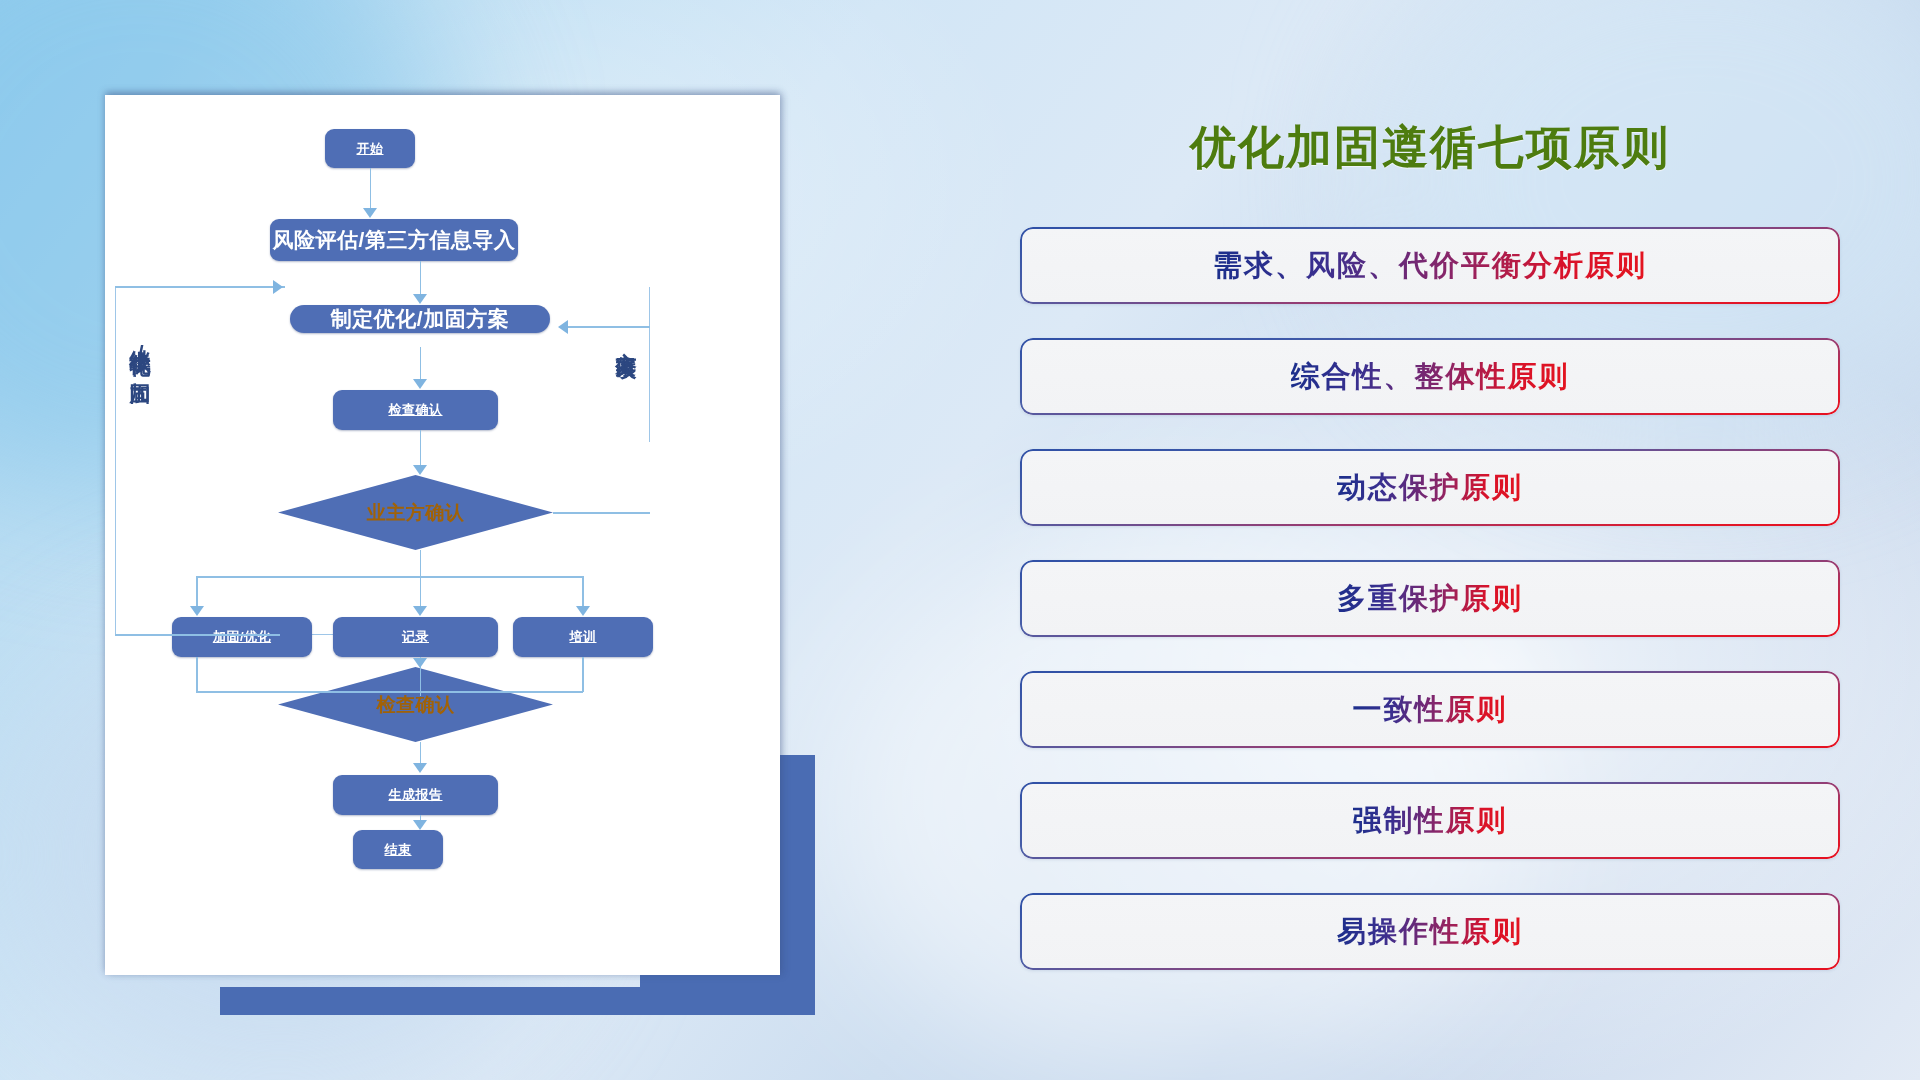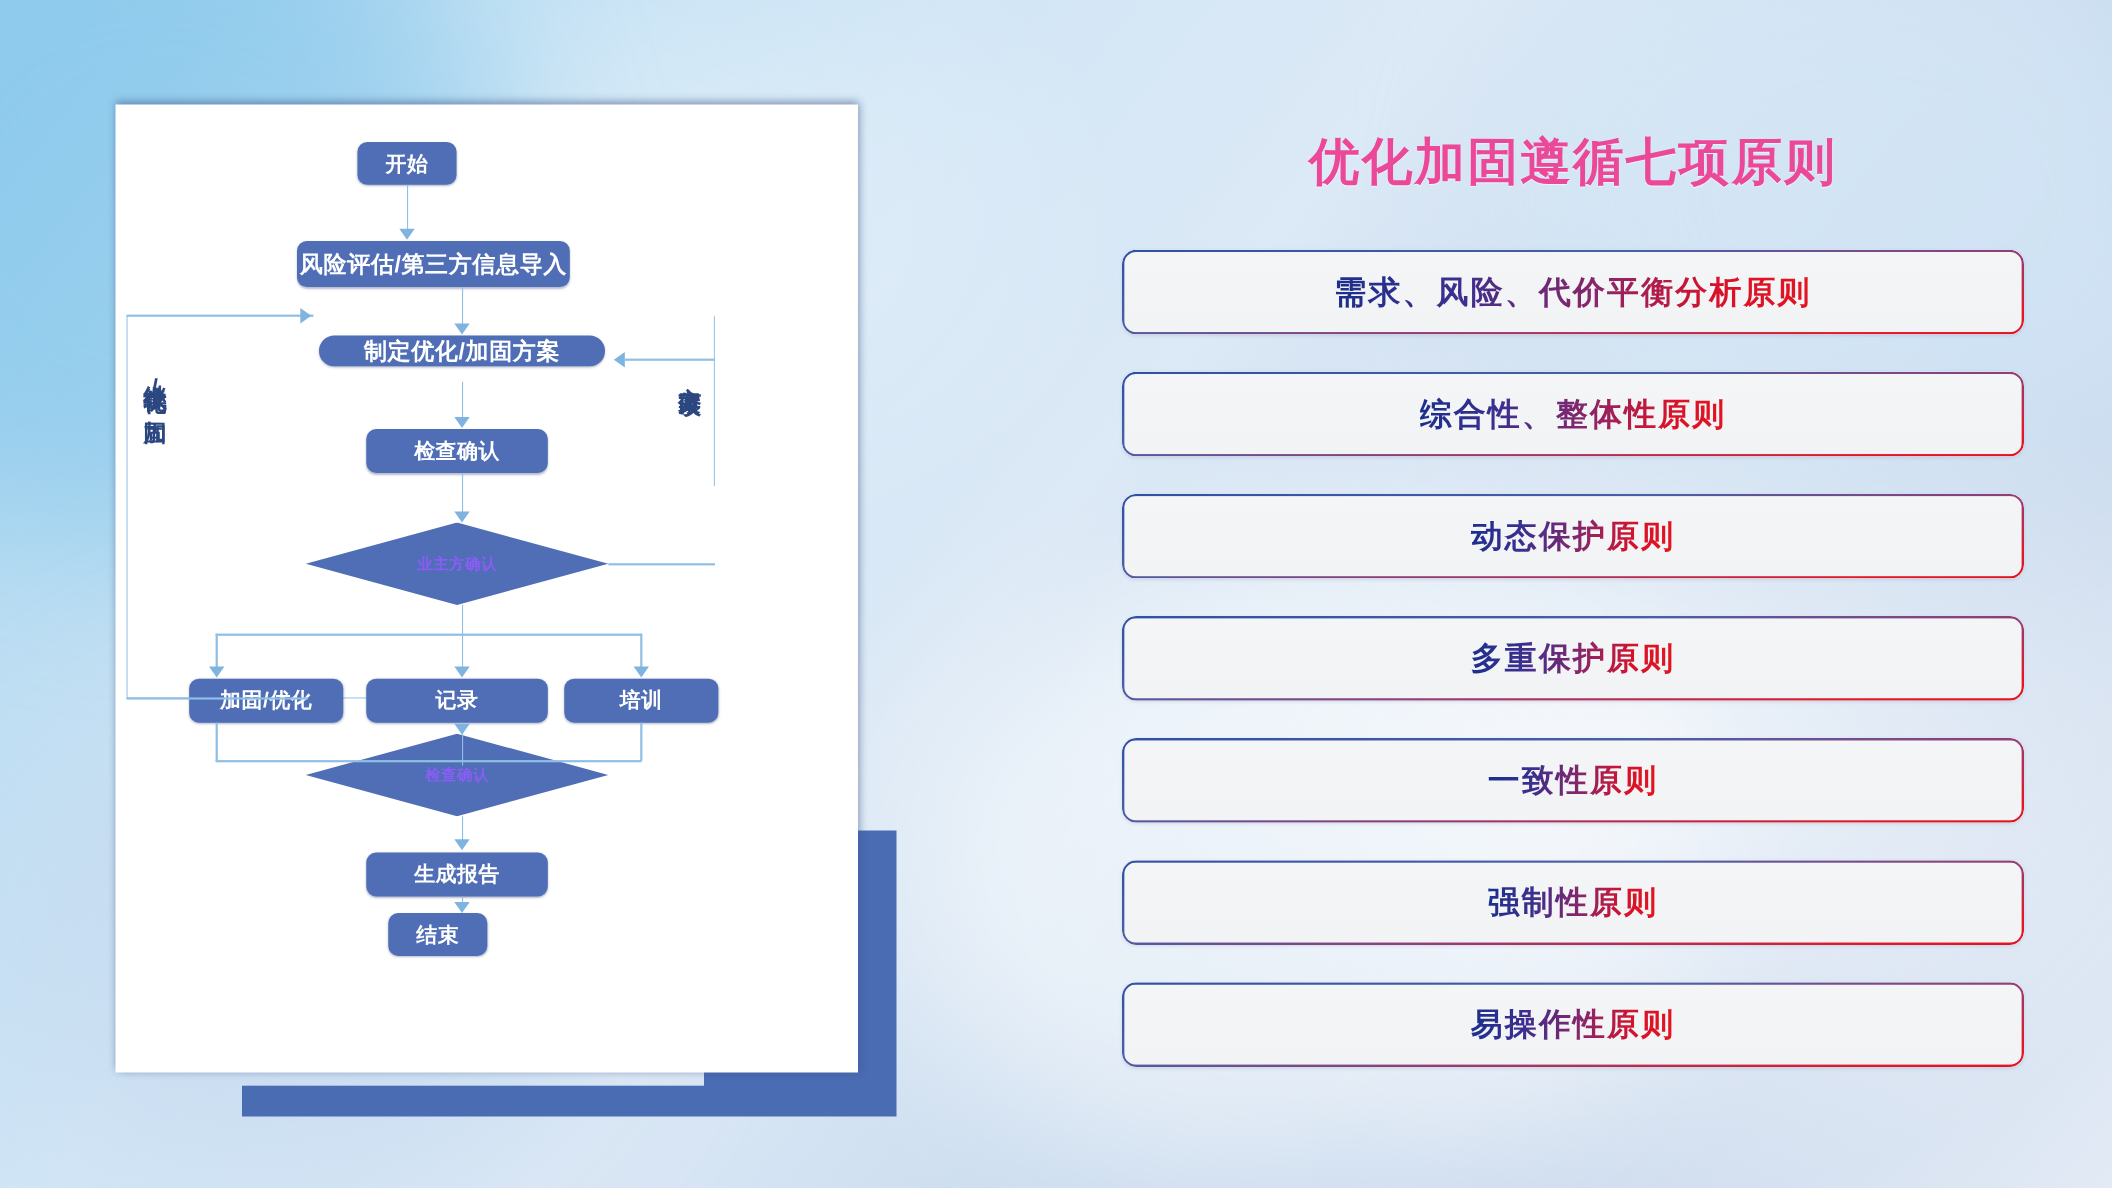--- a/index.html
+++ b/index.html
@@ -55,30 +55,30 @@
     position: absolute;
     background: #4f6eb5;
     border-radius: 9px;
     color: #ffffff;
     display: flex; align-items: center; justify-content: center;
     font-weight: 700;
     letter-spacing: 0.5px;
     box-shadow: 0 1px 2px rgba(40,60,110,0.35);
     white-space: nowrap;
   }
-  .node.sm { font-size: 19px; }
+  .node.sm { font-size: 13px; text-decoration: underline; }
   .node.md { font-size: 21px; }
 
   
   .diamond-wrap { position: absolute; }
   .diamond-wrap svg { display: block; }
   .diamond-label {
     position: absolute; left: 0; top: 0; width: 100%; height: 100%;
     display: flex; align-items: center; justify-content: center;
-    color: #8b5cf6; font-size: 14px; font-weight: 700; letter-spacing: 0.5px;
+    color: #a16207; font-size: 19px; font-weight: 700; letter-spacing: 0.5px;
   }
 
   
   .conn { position: absolute; background: #8fbfe4; }
   .conn.v { width: 1.8px; }
   .conn.h { height: 1.8px; }
   .arrow { position: absolute; width: 0; height: 0; }
   .arrow.down { border-left: 7px solid transparent; border-right: 7px solid transparent; border-top: 10px solid #7fb4e0; }
   .arrow.left { border-top: 7px solid transparent; border-bottom: 7px solid transparent; border-right: 10px solid #7fb4e0; }
   .arrow.right { border-top: 7px solid transparent; border-bottom: 7px solid transparent; border-left: 10px solid #7fb4e0; }
@@ -96,21 +96,21 @@
   }
 
   
   #right-panel {
     position: absolute; left: 1020px; top: 95px; width: 820px; height: 930px;
   }
   #principles-title {
     position: absolute; left: 0; top: 22px; width: 820px;
     text-align: center;
     font-size: 46px; font-weight: 700; letter-spacing: 2px;
-    color: #ec4899;
+    color: #4d7c0f;
     text-shadow: 0 1px 1px rgba(255,255,255,0.65);
   }
   #principles-list {
     position: absolute; left: 0; top: 132px; width: 820px;
   }
   .principle-item {
     position: relative;
     height: 77px;
     margin-bottom: 34px;
     border-radius: 13px;

